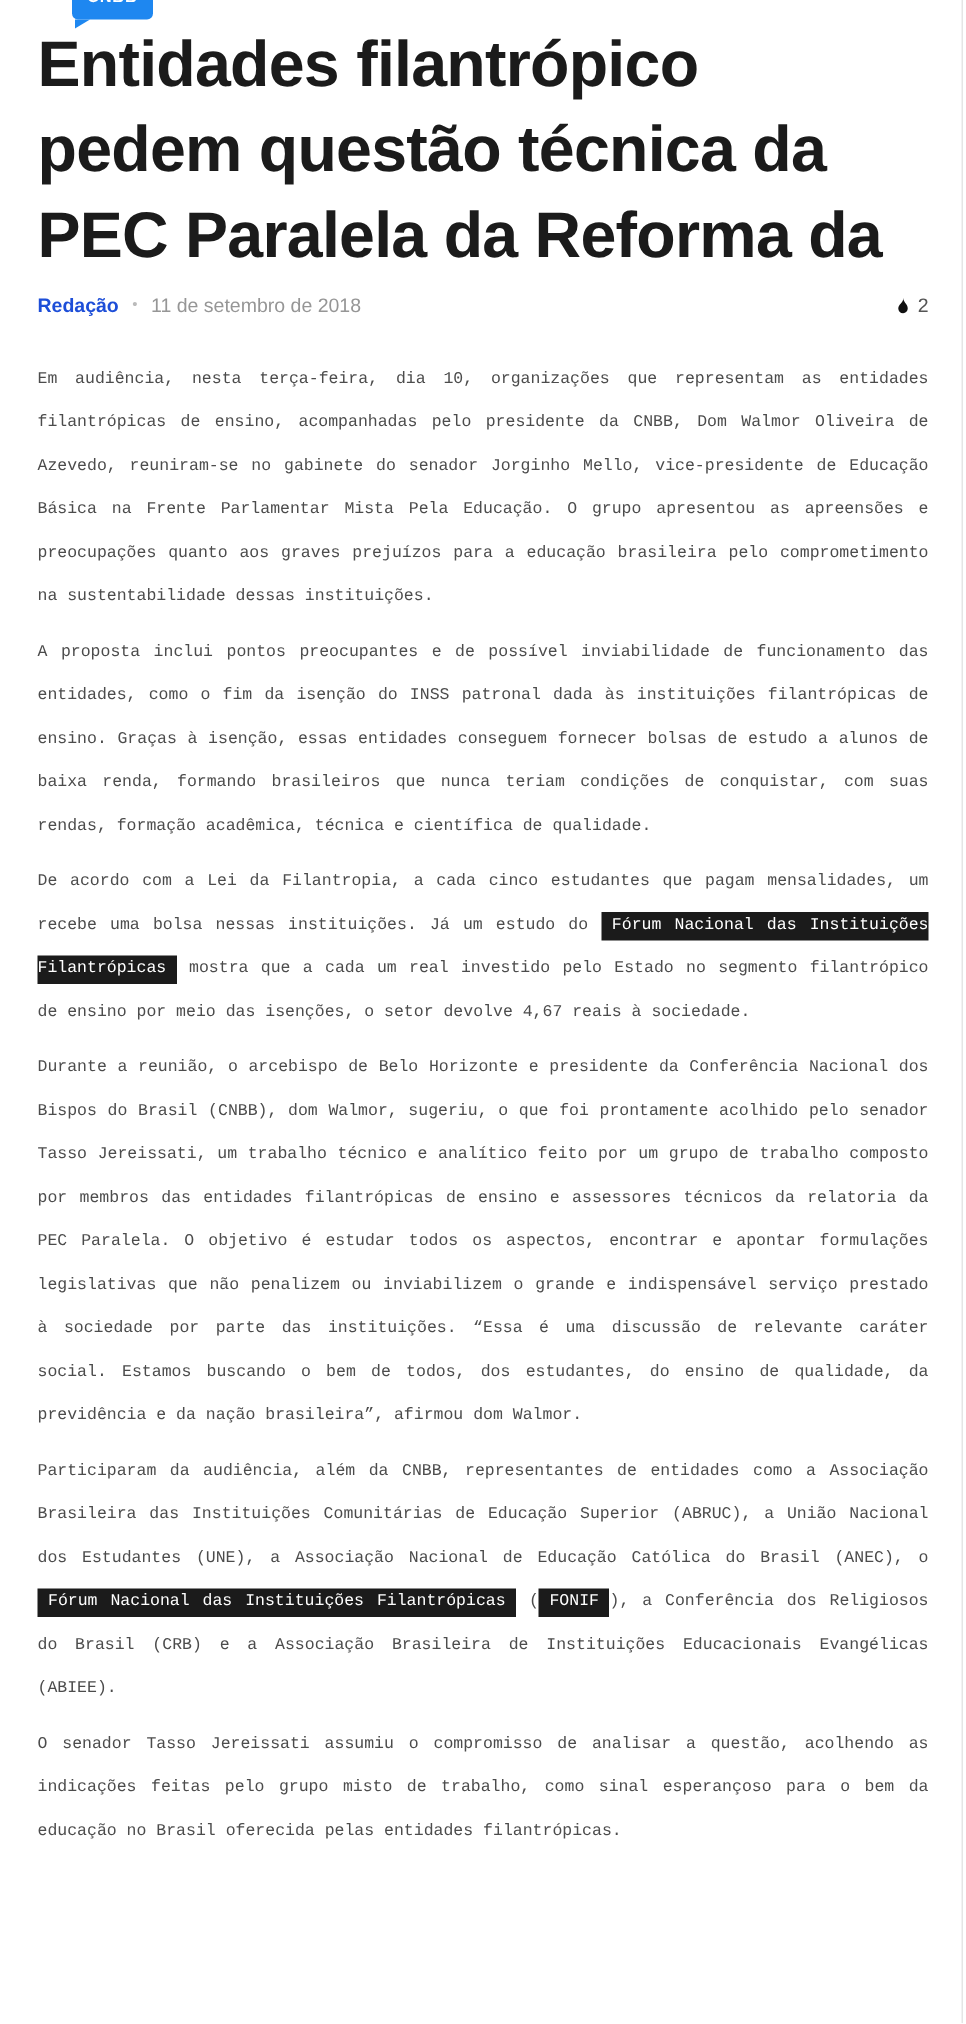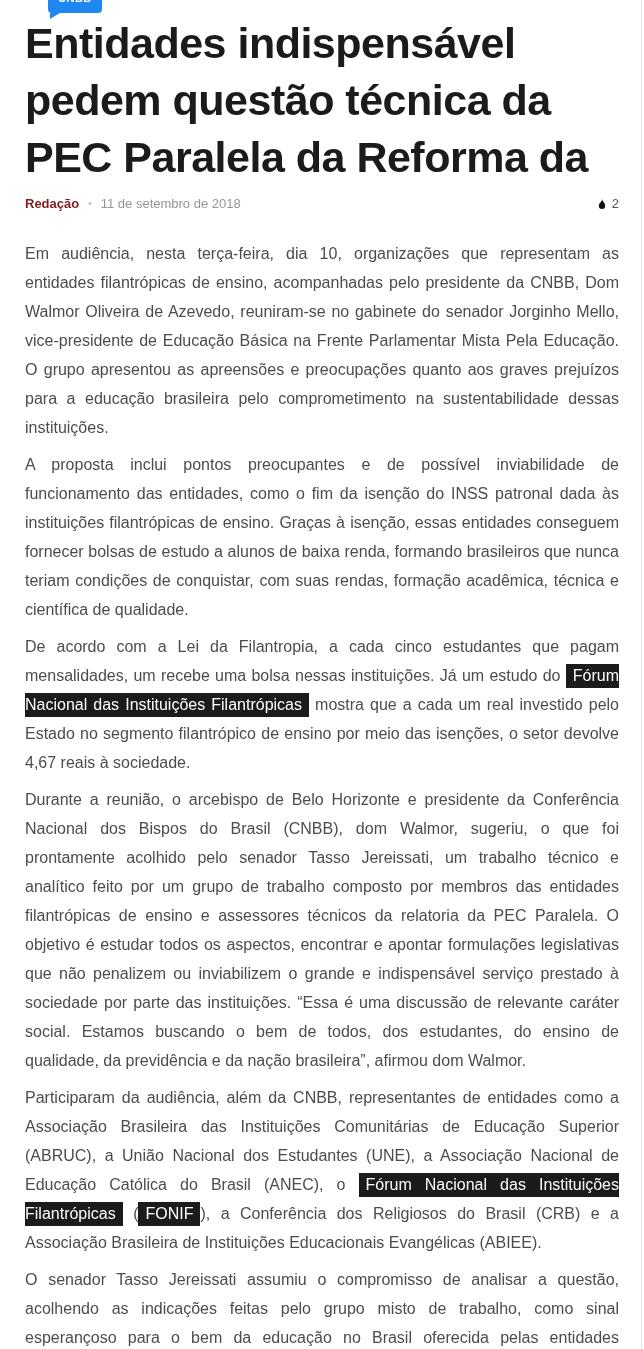--- a/index.html
+++ b/index.html
@@ -58,33 +58,34 @@
   }
 
   .byline {
     display: flex;
     align-items: center;
     margin-top: 9px;
     height: 17px;
     font-size: 13px;
     margin-bottom: 27px;
   }
-  .author { color: #7f1d1d; font-weight: bold; }
+  .author { color: #1d4ed8; font-weight: bold; }
   .sep { color: #bbbbbb; font-size: 10px; margin: 0 9px; }
   .date { color: #969696; }
   .views { margin-left: auto; display: flex; align-items: center; gap: 4px; color: #555555; }
   .flame { width: 12px; height: 14px; display: inline-block; }
   .flame svg { display: block; width: 100%; height: 100%; }
 
   .body p {
     color: #4c4c4c;
-    font-size: 16px;
+    font-size: 11px;
     line-height: 29px;
     text-align: justify;
     margin: 0 0 8px 0;
+    font-family: Liberation Mono, monospace;
   }
   .hl {
     background: #1b1b1b;
     color: #ffffff;
     padding: 3px 7px 4px;
     cursor: pointer;
   }
 
   .edge-line {
     position: absolute;
@@ -100,21 +101,21 @@
 
 <div class="page">
 
   <div class="content">
 
     <div class="tag">
       <span>CNBB</span>
     </div>
 
     <h1 class="headline">
-        <div>Entidades indispensável</div>
+        <div>Entidades filantrópico</div>
         <div>pedem questão técnica da</div>
         <div>PEC Paralela da Reforma da</div>
       </h1>
 
     <div class="byline">
       <span class="author">Redação</span>
       <span class="sep">•</span>
       <span class="date">11 de setembro de 2018</span>
       <span class="views">
         <span class="flame">

